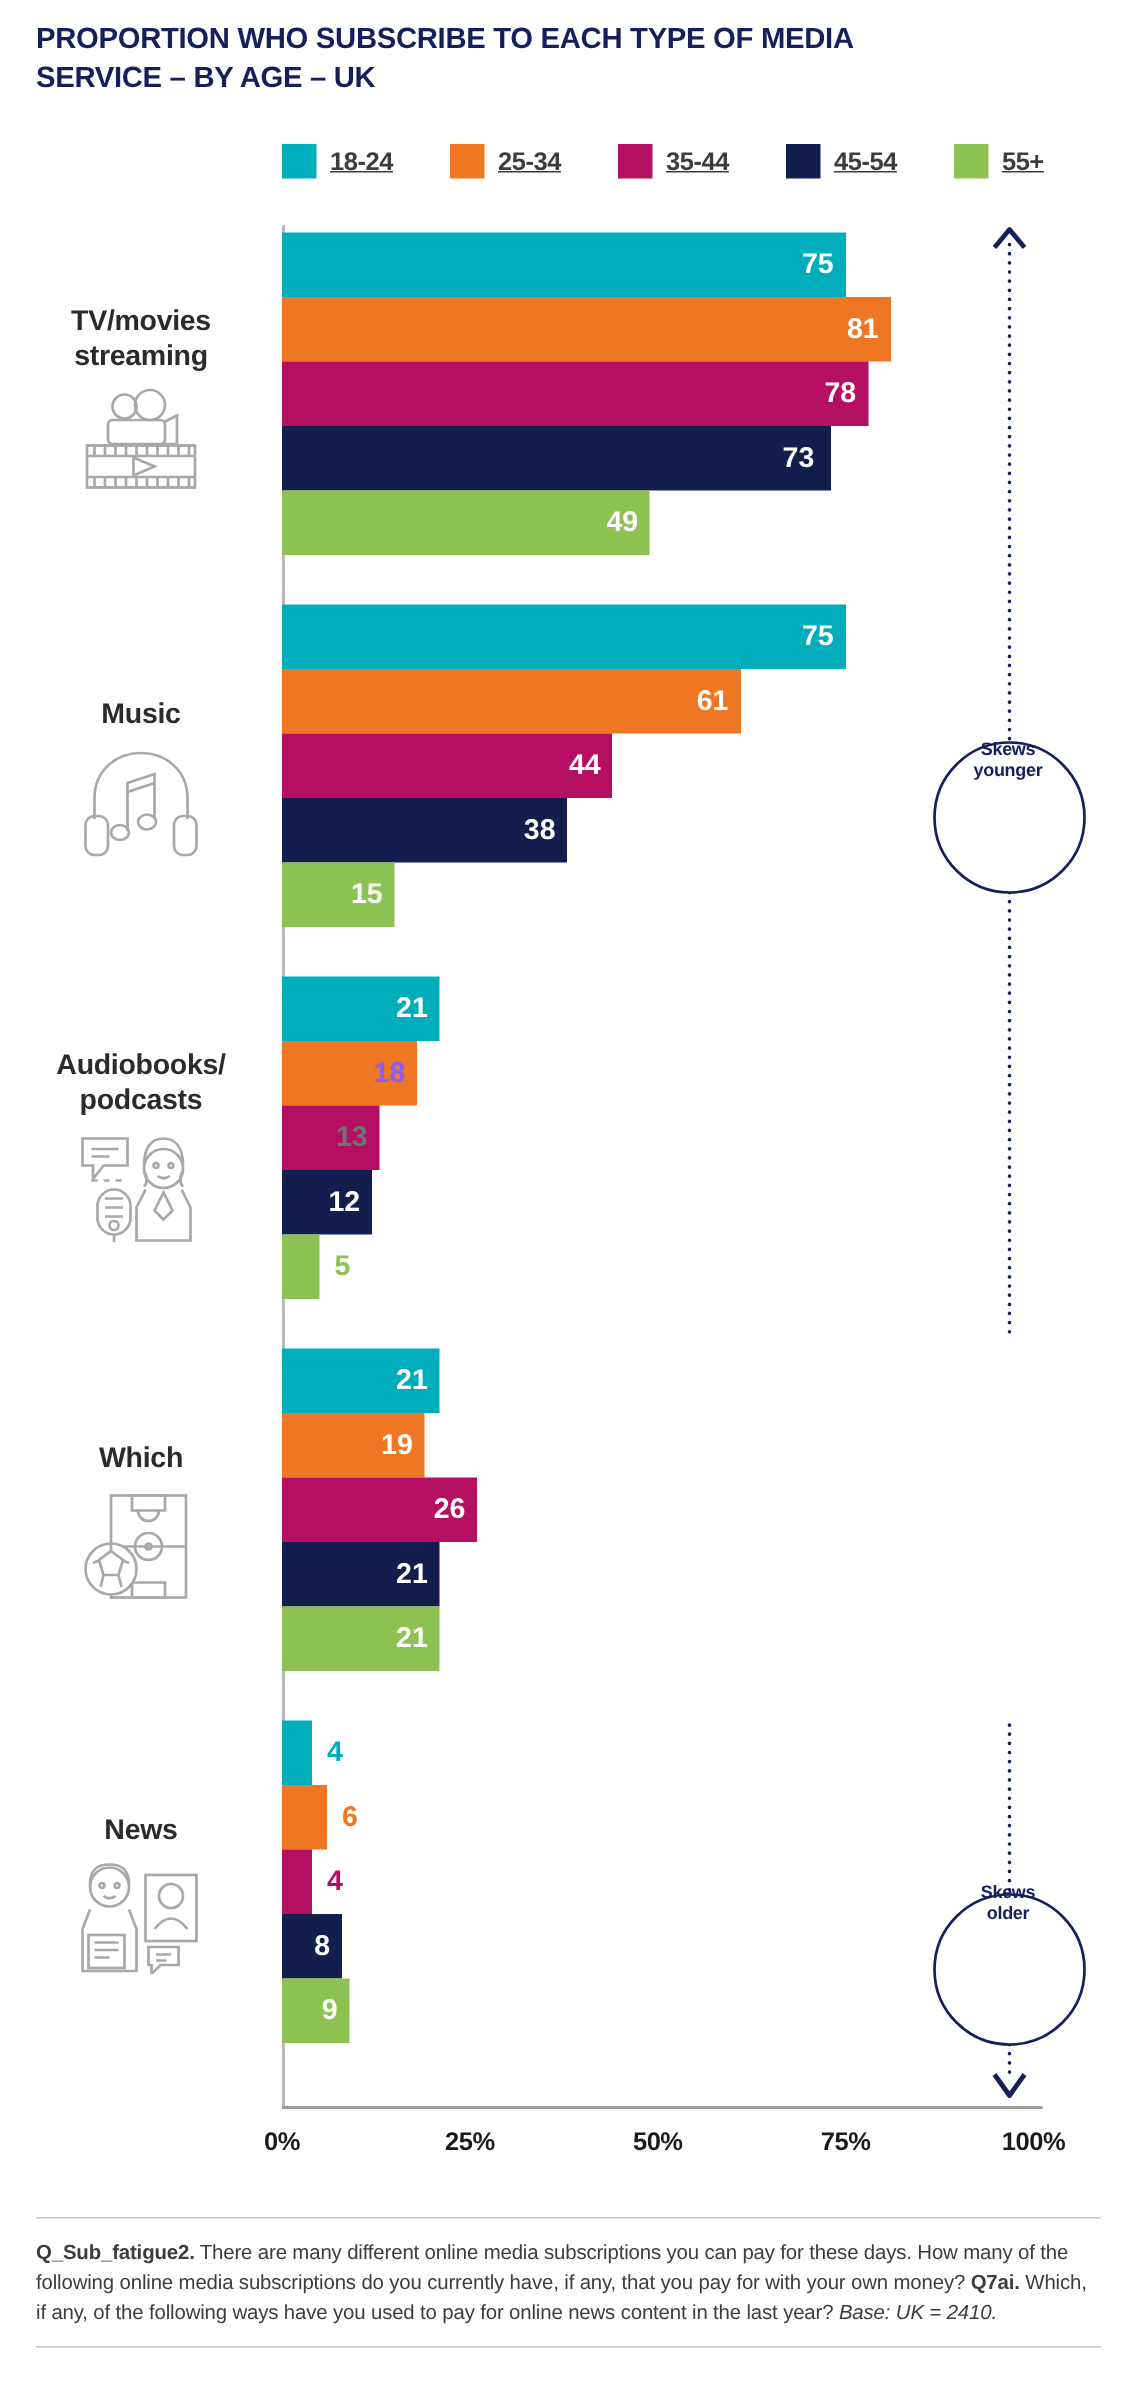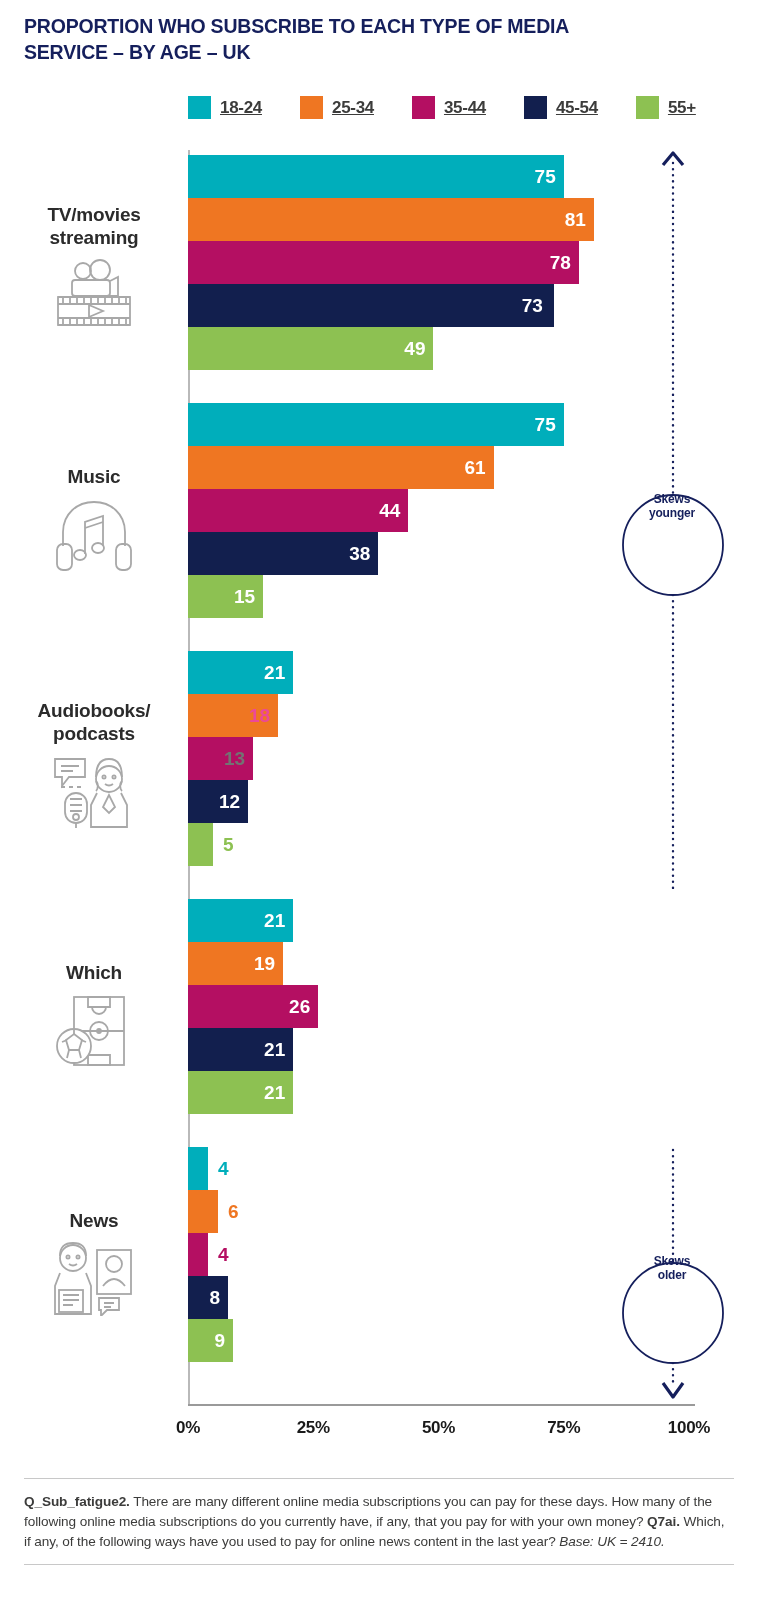--- a/index.html
+++ b/index.html
@@ -267,21 +267,21 @@
           <circle cx="63" cy="22" r="1.6"></circle>
      <path d="M54 29 q4 3 8 0"></path>
      <path d="M46 38 L40 50 v22 h36 V50 l-6 -12"></path>
      <path d="M58 40 l-6 12 6 6 6 -6 z"></path>
         </svg>
       </div>
     </div>
     <div class="bar" style="left: 188px; top: 651px; width: 105.21px; background: rgb(0, 174, 187);"></div>
     <div class="bar-value" style="top: 651px; left: 261.21px; width: 24px; text-align: right; color: rgb(255, 255, 255);">21</div>
     <div class="bar" style="left: 188px; top: 694px; width: 90.18px; background: rgb(239, 118, 34);"></div>
-    <div class="bar-value" style="top: 694px; left: 246.18px; width: 24px; text-align: right; color: #ec4899;">18</div>
+    <div class="bar-value" style="top: 694px; left: 246.18px; width: 24px; text-align: right; color: #8b5cf6;">18</div>
     <div class="bar" style="left: 188px; top: 737px; width: 65.13px; background: rgb(180, 15, 98);"></div>
     <div class="bar-value" style="top: 737px; left: 221.13px; width: 24px; text-align: right; color: #737373;">13</div>
     <div class="bar" style="left: 188px; top: 780px; width: 60.12px; background: rgb(18, 31, 78);"></div>
     <div class="bar-value" style="top: 780px; left: 216.12px; width: 24px; text-align: right; color: rgb(255, 255, 255);">12</div>
     <div class="bar" style="left: 188px; top: 823px; width: 25.05px; background: rgb(141, 193, 82);"></div>
     <div class="bar-value" style="top: 823px; left: 223.05px; color: rgb(141, 193, 82);">5</div>
     <div class="cat" style="top: 961px;">
       <div class="cat-label">
         <div>Which</div>
       </div>

